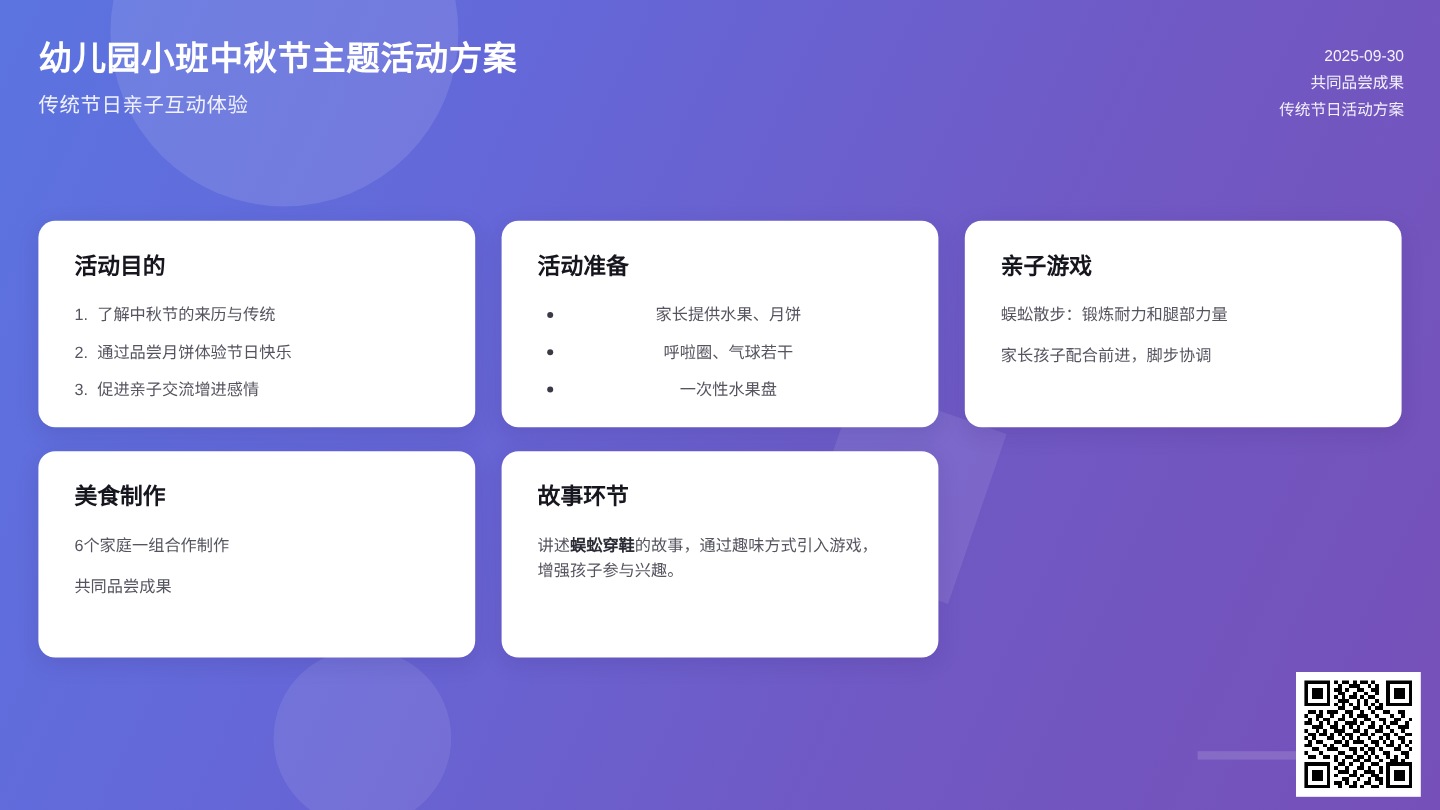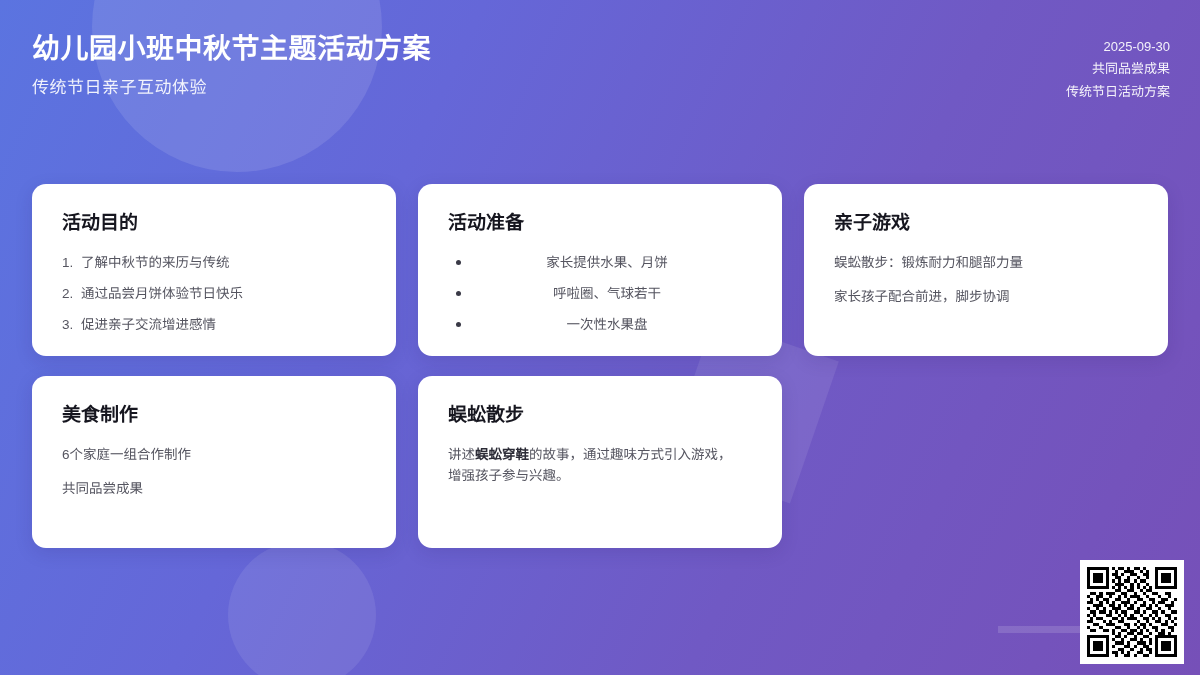--- a/index.html
+++ b/index.html
@@ -210,21 +210,21 @@
 
     <div class="card">
       <div class="card-title">美食制作</div>
       <div class="card-body">
         <p class="card-para">6个家庭一组合作制作</p>
         <p class="card-para">共同品尝成果</p>
       </div>
     </div>
 
     <div class="card">
-      <div class="card-title">蜈蚣散步</div>
+      <div class="card-title">故事环节</div>
       <div class="card-body">
         <p class="card-para"><span>讲述</span><span class="em-bold">蜈蚣穿鞋</span><span>的故事，通过趣味方式引入游戏，增强孩子参与兴趣。</span></p>
       </div>
     </div>
 
 
   </div>
 
   <div class="qr-panel">
     <svg viewBox="0 0 29 29" shape-rendering="crispEdges">

